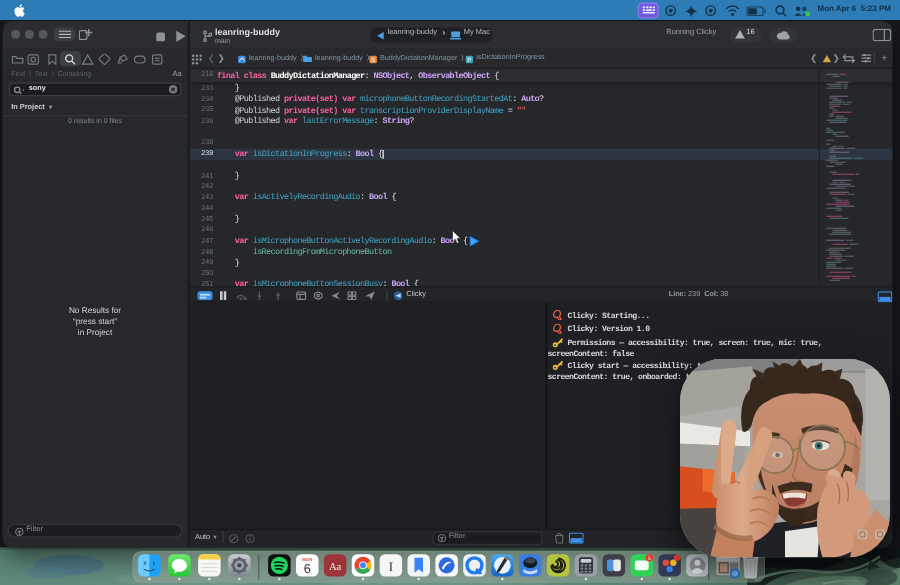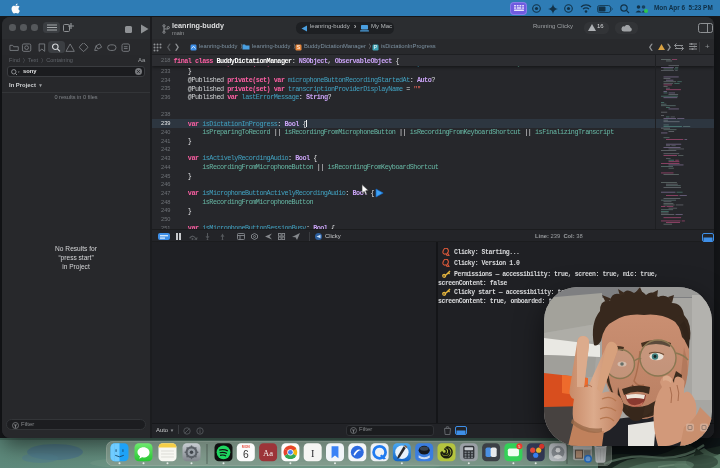--- a/index.html
+++ b/index.html
@@ -284,38 +284,33 @@
       </div>
     <div class="cl" style="top:55.3px;">
         <span class="ln">238</span>
       </div>
     <div class="abs" style="left:0;top:64.02px;width:562px;height:8.72px;background:#2d3640;"></div>
     <div class="cl" style="top:64.02px;">
         <span class="ln" style="color:#e8e9ea;">239</span>
         <span class="ct"><span class="kw">    var</span> <span class="dc">isDictationInProgress</span>: <span class="ty">Bool</span> {</span>
       </div>
     <div class="abs" style="left:153.5px;top:64.8px;width:1px;height:7.4px;background:#f0f1f2;"></div>
-    <div class="cl" style="top:72.74px;">
-        <span class="ln">240</span>
-        <span class="ct">        <span class="rf">isPreparingToRecord</span> || <span class="rf">isRecordingFromMicrophoneButton</span> || <span class="rf">isRecordingFromKeyboardShortcut</span> || <span class="rf">isFinalizingTranscript</span></span>
-      </div>
     <div class="cl" style="top:81.46px;">
         <span class="ln">241</span>
         <span class="ct">    }</span>
       </div>
     <div class="cl" style="top:90.18px;">
         <span class="ln">242</span>
       </div>
     <div class="cl" style="top:98.9px;">
         <span class="ln">243</span>
         <span class="ct"><span class="kw">    var</span> <span class="dc">isActivelyRecordingAudio</span>: <span class="ty">Bool</span> {</span>
       </div>
     <div class="cl" style="top:107.62px;">
         <span class="ln">244</span>
-        <span class="ct">        <span class="rf">isRecordingFromMicrophoneButton</span> || <span class="rf">isRecordingFromKeyboardShortcut</span></span>
       </div>
     <div class="cl" style="top:116.34px;">
         <span class="ln">245</span>
         <span class="ct">    }</span>
       </div>
     <div class="cl" style="top:125.06px;">
         <span class="ln">246</span>
       </div>
     <div class="cl" style="top:133.78px;">
         <span class="ln">247</span>

